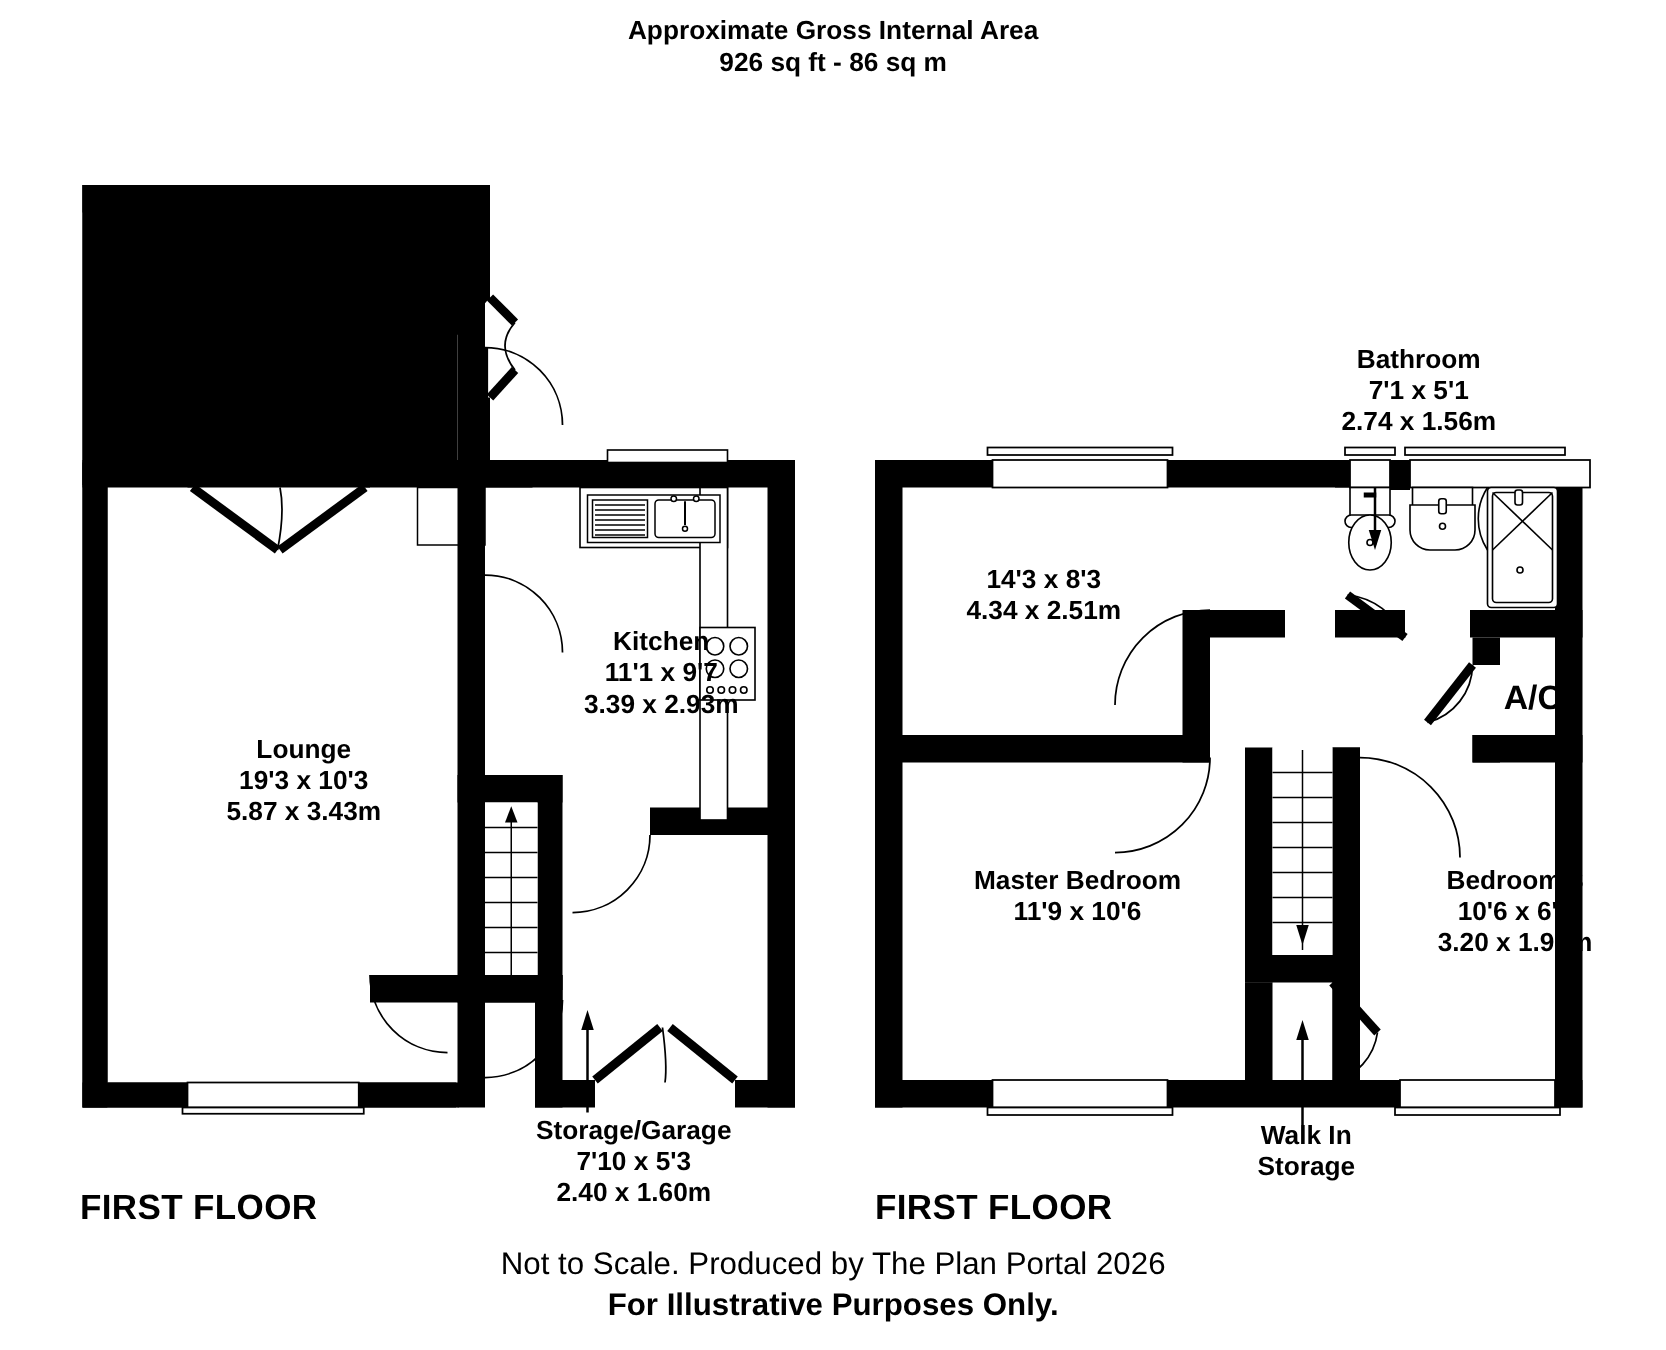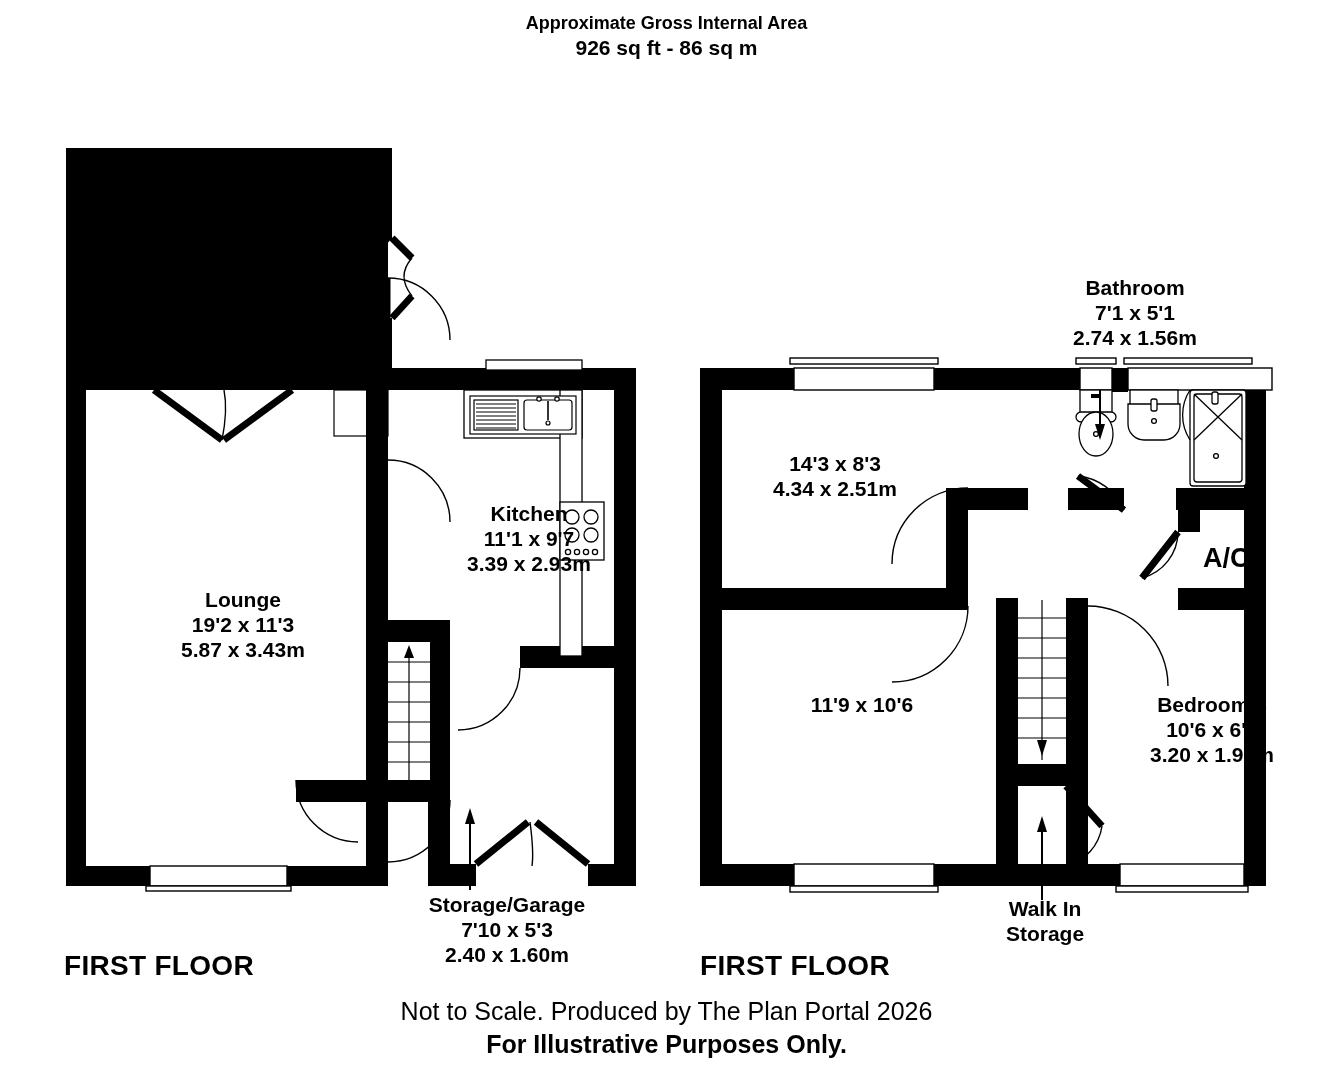--- a/index.html
+++ b/index.html
@@ -4,21 +4,21 @@
 <style>
   html,body{margin:0;padding:0;background:#ffffff;}
   body{width:1333px;height:1080px;position:relative;overflow:hidden;
        font-family:"Liberation Sans", sans-serif;color:#000;}
 
   .plan{position:absolute;left:0;top:0;width:1333px;height:1080px;}
 
   
   #header{position:absolute;left:0;top:0;width:1333px;text-align:center;}
   #title{font-size:41px;font-weight:bold;letter-spacing:-0.5px;margin-top:18px;line-height:1.1;}
-  #sub1{font-size:18px;font-weight:bold;margin-top:12px;line-height:1.25;}
+  #sub1{font-size:21px;font-weight:bold;margin-top:12px;line-height:1.25;}
   #sub2{font-size:21px;font-weight:bold;line-height:1.25;}
 
   
   .rlabel{position:absolute;text-align:center;font-weight:bold;line-height:1.18;
           font-size:21px;white-space:nowrap;}
   .rlabel .nm{font-size:21px;font-weight:bold;}
   .rlabel .d1{font-size:21px;font-weight:bold;}
   .rlabel .d2{font-size:21px;font-weight:bold;}
 
   .floorlabel{position:absolute;font-size:28px;font-weight:bold;letter-spacing:0.3px;white-space:nowrap;}
@@ -311,21 +311,21 @@
   </svg>
 
   <div class="rlabel" style="left:80px; top:228px; width:330px;">
     <div class="nm">Conservatory</div>
     <div class="d1">10'0 x 8'1</div>
     <div class="d2">3.06 x 2.46m</div>
   </div>
 
   <div class="rlabel" style="left:78px; top:588px; width:330px;">
     <div class="nm">Lounge</div>
-    <div class="d1">19'2 x 11'3</div>
+    <div class="d1">19'3 x 10'3</div>
     <div class="d2">5.87 x 3.43m</div>
   </div>
 
   <div class="rlabel" style="left:384px; top:502px; width:290px;">
     <div class="nm">Kitchen</div>
     <div class="d1">11'1 x 9'7</div>
     <div class="d2">3.39 x 2.93m</div>
   </div>
 
   <div class="rlabel" style="left:362px; top:893px; width:290px;">
@@ -333,20 +333,21 @@
     <div class="d1">7'10 x 5'3</div>
     <div class="d2">2.40 x 1.60m</div>
   </div>
 
   <div class="rlabel" style="left:690px; top:452px; width:290px;">
     <div class="d1">14'3 x 8'3</div>
     <div class="d2">4.34 x 2.51m</div>
   </div>
 
   <div class="rlabel" style="left:712px; top:693px; width:300px;">
+    <div class="nm">Master Bedroom</div>
     <div class="d1">11'9 x 10'6</div>
   </div>
 
   <div class="rlabel" style="left:1092px; top:693px; width:240px;">
     <div class="nm">Bedroom 3</div>
     <div class="d1">10'6 x 6'6</div>
     <div class="d2">3.20 x 1.98m</div>
   </div>
 
   <div class="rlabel" style="left:1020px; top:276px; width:230px;">

